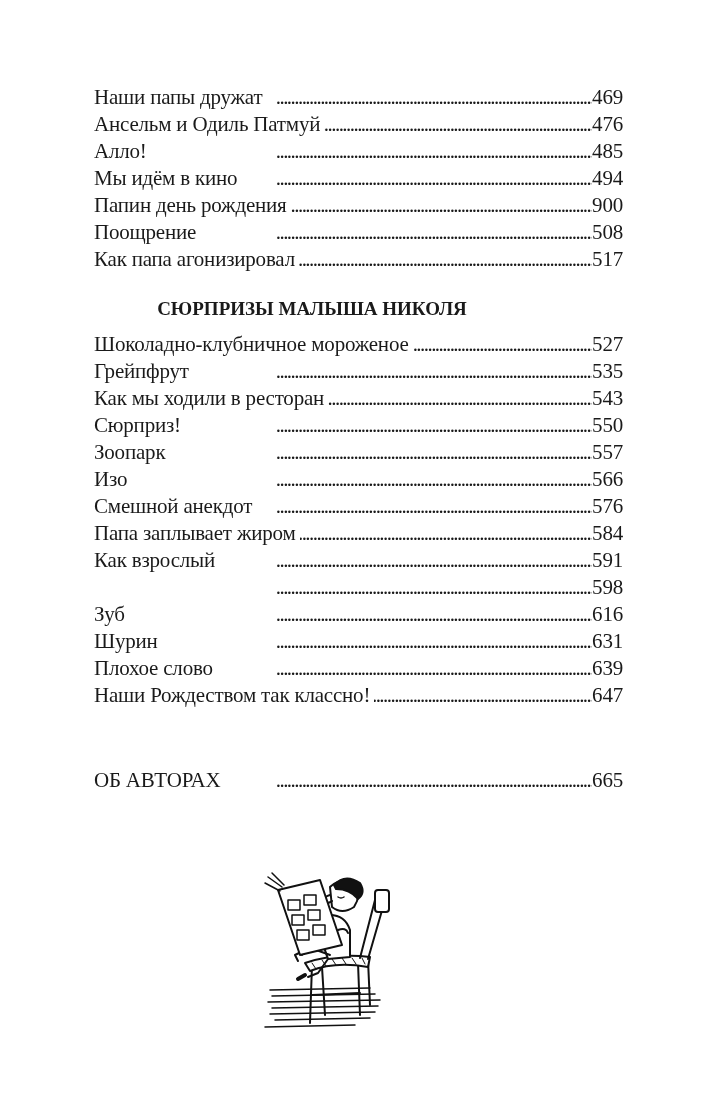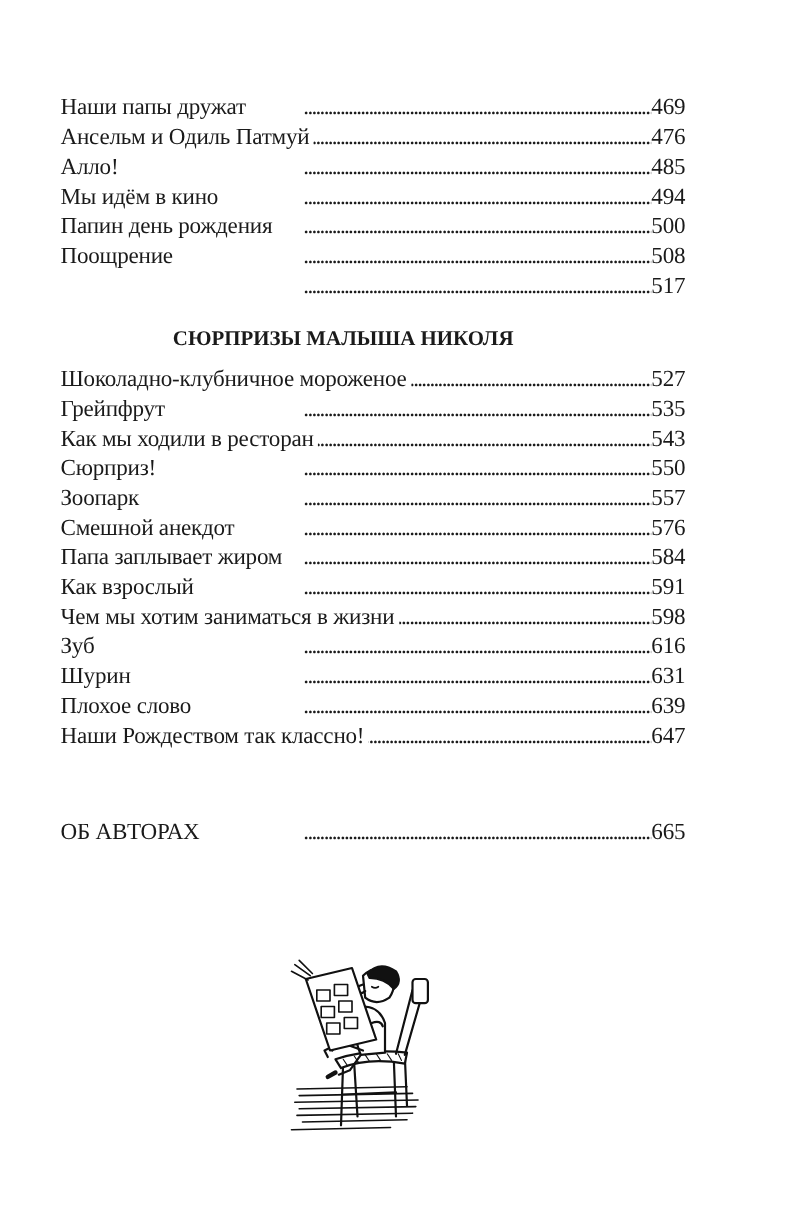--- a/index.html
+++ b/index.html
@@ -6,39 +6,39 @@
     body {
       width: 720px; height: 1117px; position: relative; overflow: hidden;
       font-family: "Liberation Serif", "DejaVu Serif", serif;
       color: #1a1a1a;
     }
     .page { position: absolute; left: 0; top: 0; width: 720px; height: 1117px; }
     .toc-group { position: absolute; left: 55px; width: 568px; }
     .row {
       display: flex; align-items: flex-end; height: 27px;
       font-size: 21px; line-height: 27px; letter-spacing: -0.2px;
-      white-space: nowrap; overflow: hidden;
+      white-space: nowrap; overflow: hidden; margin-left: 39px;
     }
     .row .title { flex: 0 0 auto; padding-right: 4px; }
     .row .leader {
       flex: 1 1 auto; overflow: hidden; position: relative; height: 27px;
     }
     .row .leader::before {
       content: ". . . . . . . . . . . . . . . . . . . . . . . . . . . . . . . . . . . . . . . . . . . . . . . . . . . . . . . . . . . . . . . . . . . . . . . . . . . . . . . . . . . . . .";
       position: absolute; right: 0; bottom: 0; letter-spacing: -3.4px;
       font-size: 21px; line-height: 27px;
     }
     .row .page-num { flex: 0 0 auto; }
     .section-heading {
       position: absolute; left: 0; width: 624px; text-align: center;
       font-weight: bold; font-size: 19px; top: 298px; letter-spacing: 0px;
     }
     #group1 { top: 84px; }
     #group2 { top: 331px; }
-    #group3 { top: 743px; }
+    #group3 { top: 767px; }
     .illustration { position: absolute; left: 250px; top: 855px; width: 230px; height: 180px; }
   </style>
 </head>
 <body>
 
 <div class="page">
 
   <div class="toc-group" id="group1">
     <div class="row">
         <span class="title">Наши папы дружат</span>
@@ -56,28 +56,29 @@
         <span class="page-num">485</span>
       </div>
     <div class="row">
         <span class="title">Мы идём в кино</span>
         <span class="leader"></span>
         <span class="page-num">494</span>
       </div>
     <div class="row">
         <span class="title">Папин день рождения</span>
         <span class="leader"></span>
-        <span class="page-num">500</span>
+        <span class="page-num">900</span>
       </div>
     <div class="row">
         <span class="title">Поощрение</span>
         <span class="leader"></span>
         <span class="page-num">508</span>
       </div>
     <div class="row">
+        <span class="title">Как папа агонизировал</span>
         <span class="leader"></span>
         <span class="page-num">517</span>
       </div>
   </div>
 
   <div class="section-heading">СЮРПРИЗЫ МАЛЫША НИКОЛЯ</div>
 
   <div class="toc-group" id="group2">
     <div class="row">
         <span class="title">Шоколадно-клубничное мороженое</span>
@@ -98,36 +99,40 @@
         <span class="title">Сюрприз!</span>
         <span class="leader"></span>
         <span class="page-num">550</span>
       </div>
     <div class="row">
         <span class="title">Зоопарк</span>
         <span class="leader"></span>
         <span class="page-num">557</span>
       </div>
     <div class="row">
+        <span class="title">Изо</span>
+        <span class="leader"></span>
+        <span class="page-num">566</span>
+      </div>
+    <div class="row">
         <span class="title">Смешной анекдот</span>
         <span class="leader"></span>
         <span class="page-num">576</span>
       </div>
     <div class="row">
         <span class="title">Папа заплывает жиром</span>
         <span class="leader"></span>
         <span class="page-num">584</span>
       </div>
     <div class="row">
         <span class="title">Как взрослый</span>
         <span class="leader"></span>
         <span class="page-num">591</span>
       </div>
     <div class="row">
-        <span class="title">Чем мы хотим заниматься в жизни</span>
         <span class="leader"></span>
         <span class="page-num">598</span>
       </div>
     <div class="row">
         <span class="title">Зуб</span>
         <span class="leader"></span>
         <span class="page-num">616</span>
       </div>
     <div class="row">
         <span class="title">Шурин</span>

